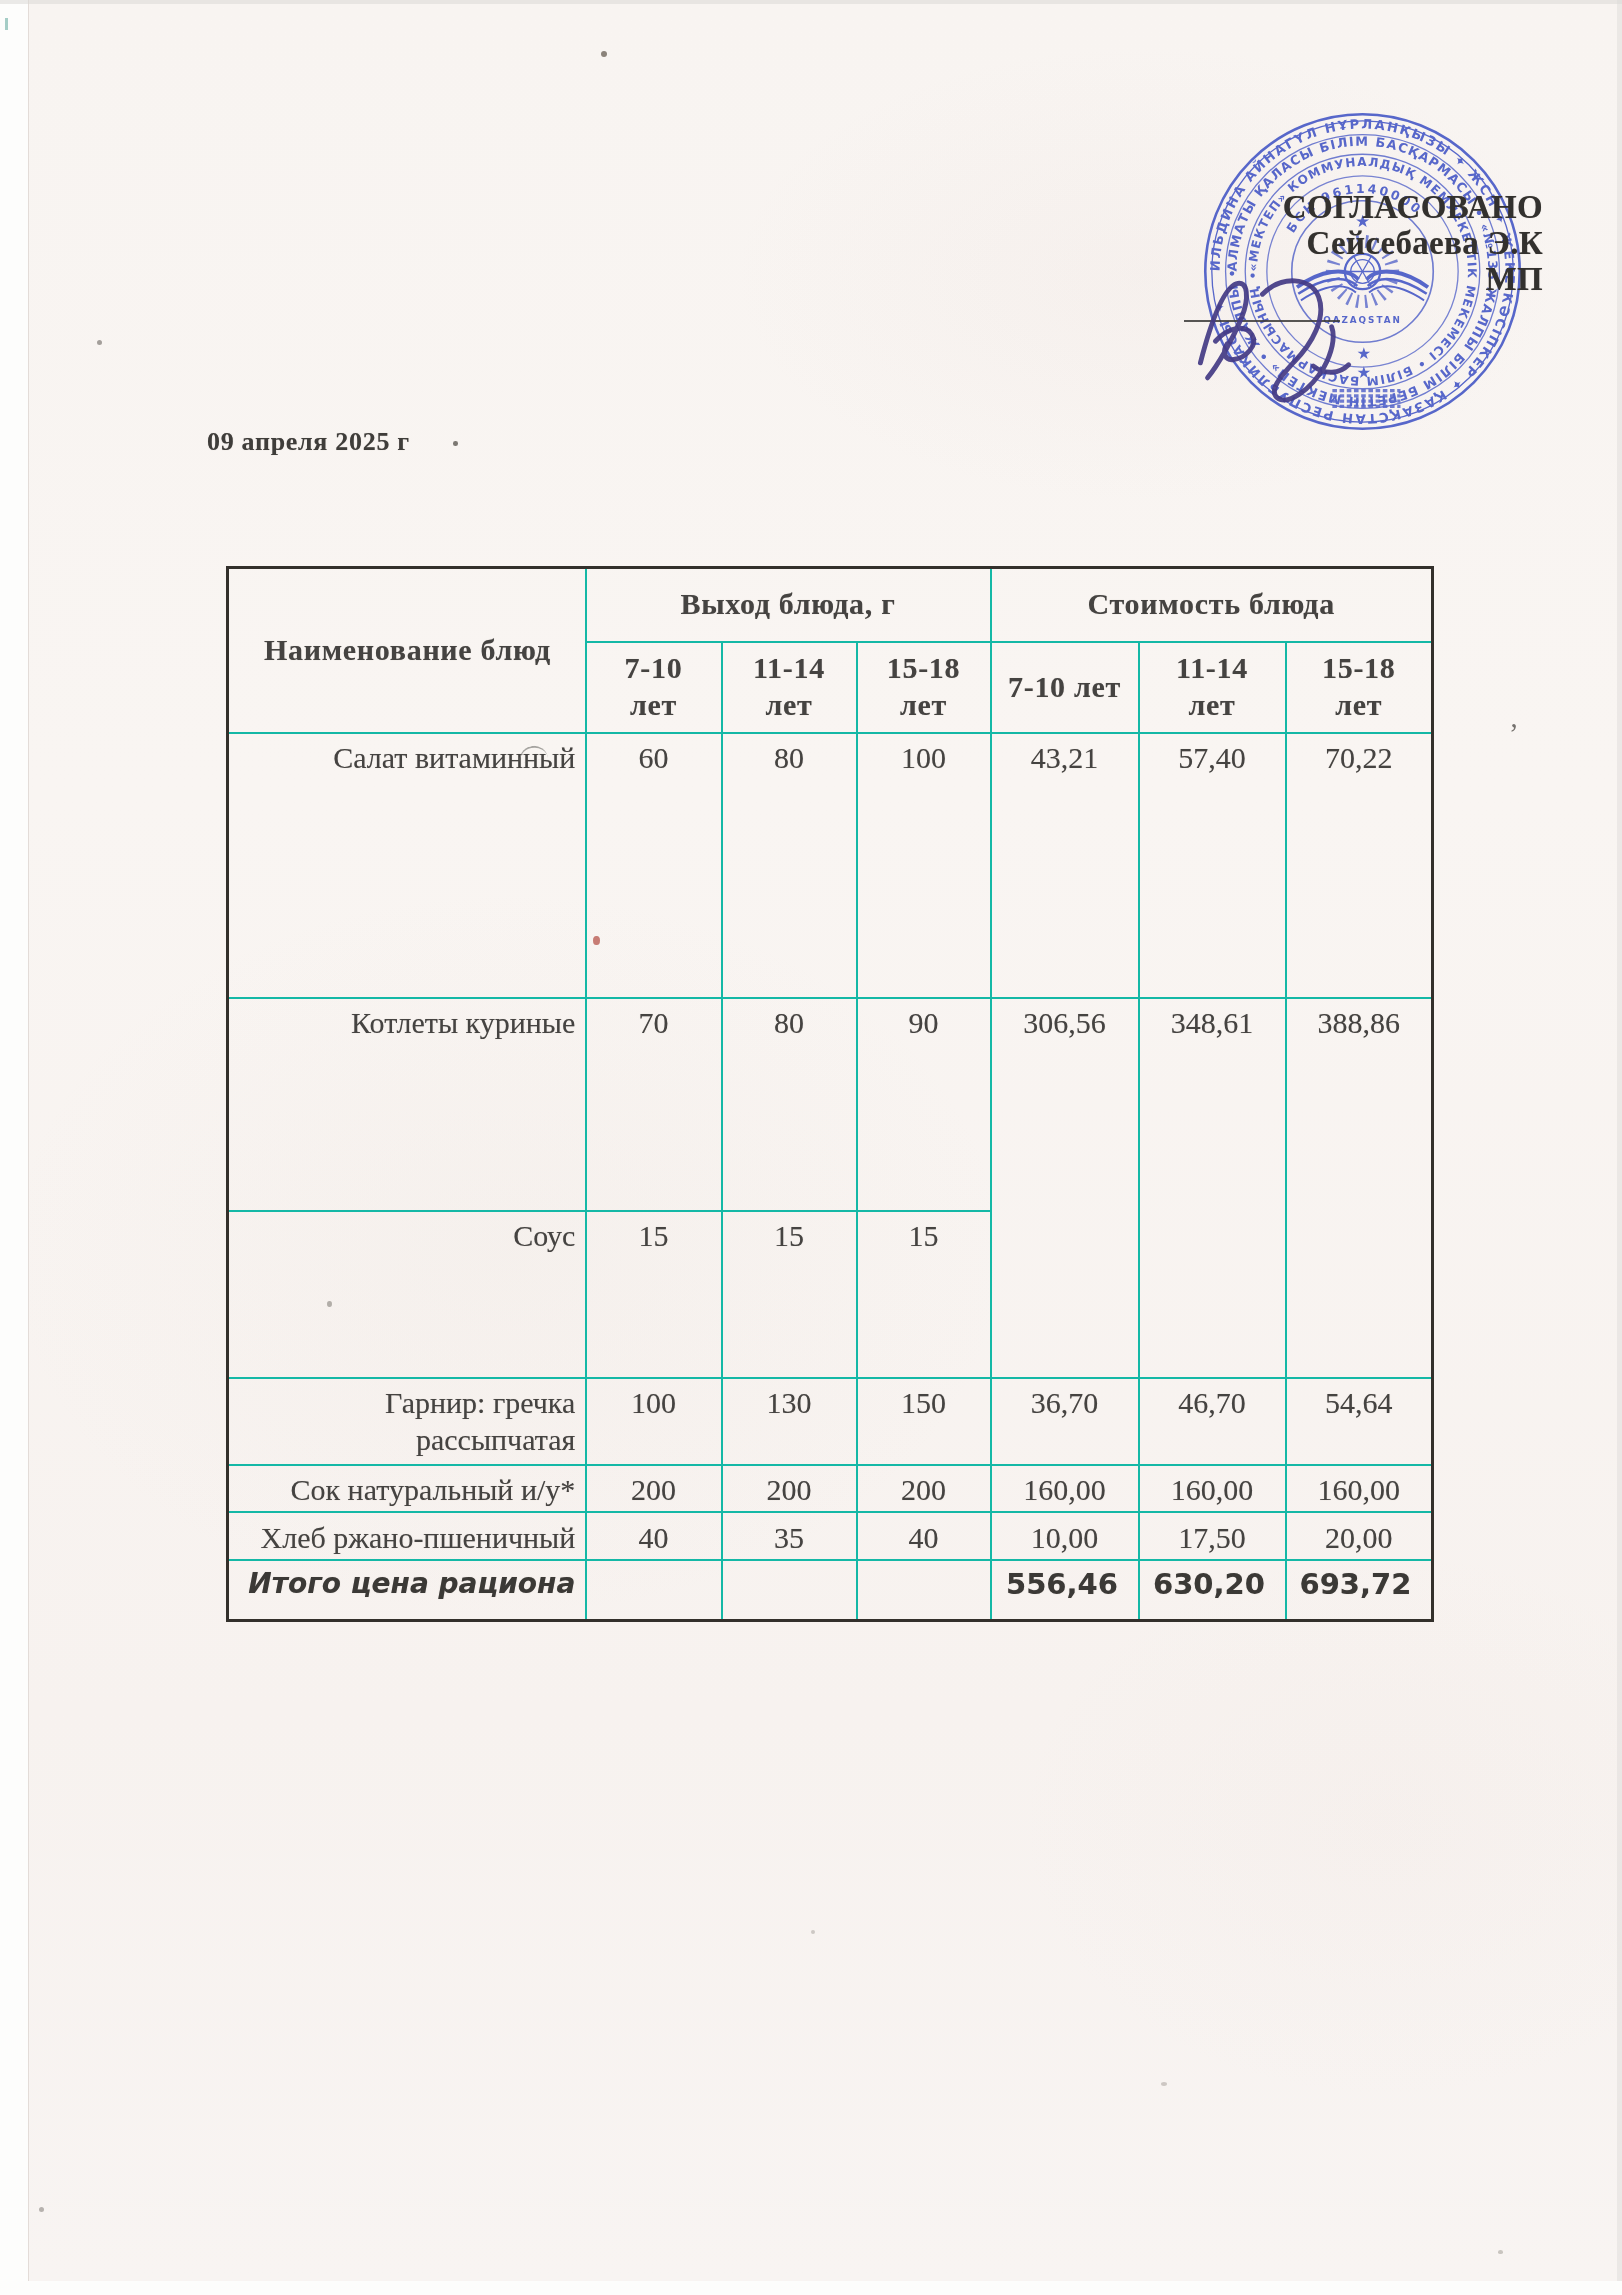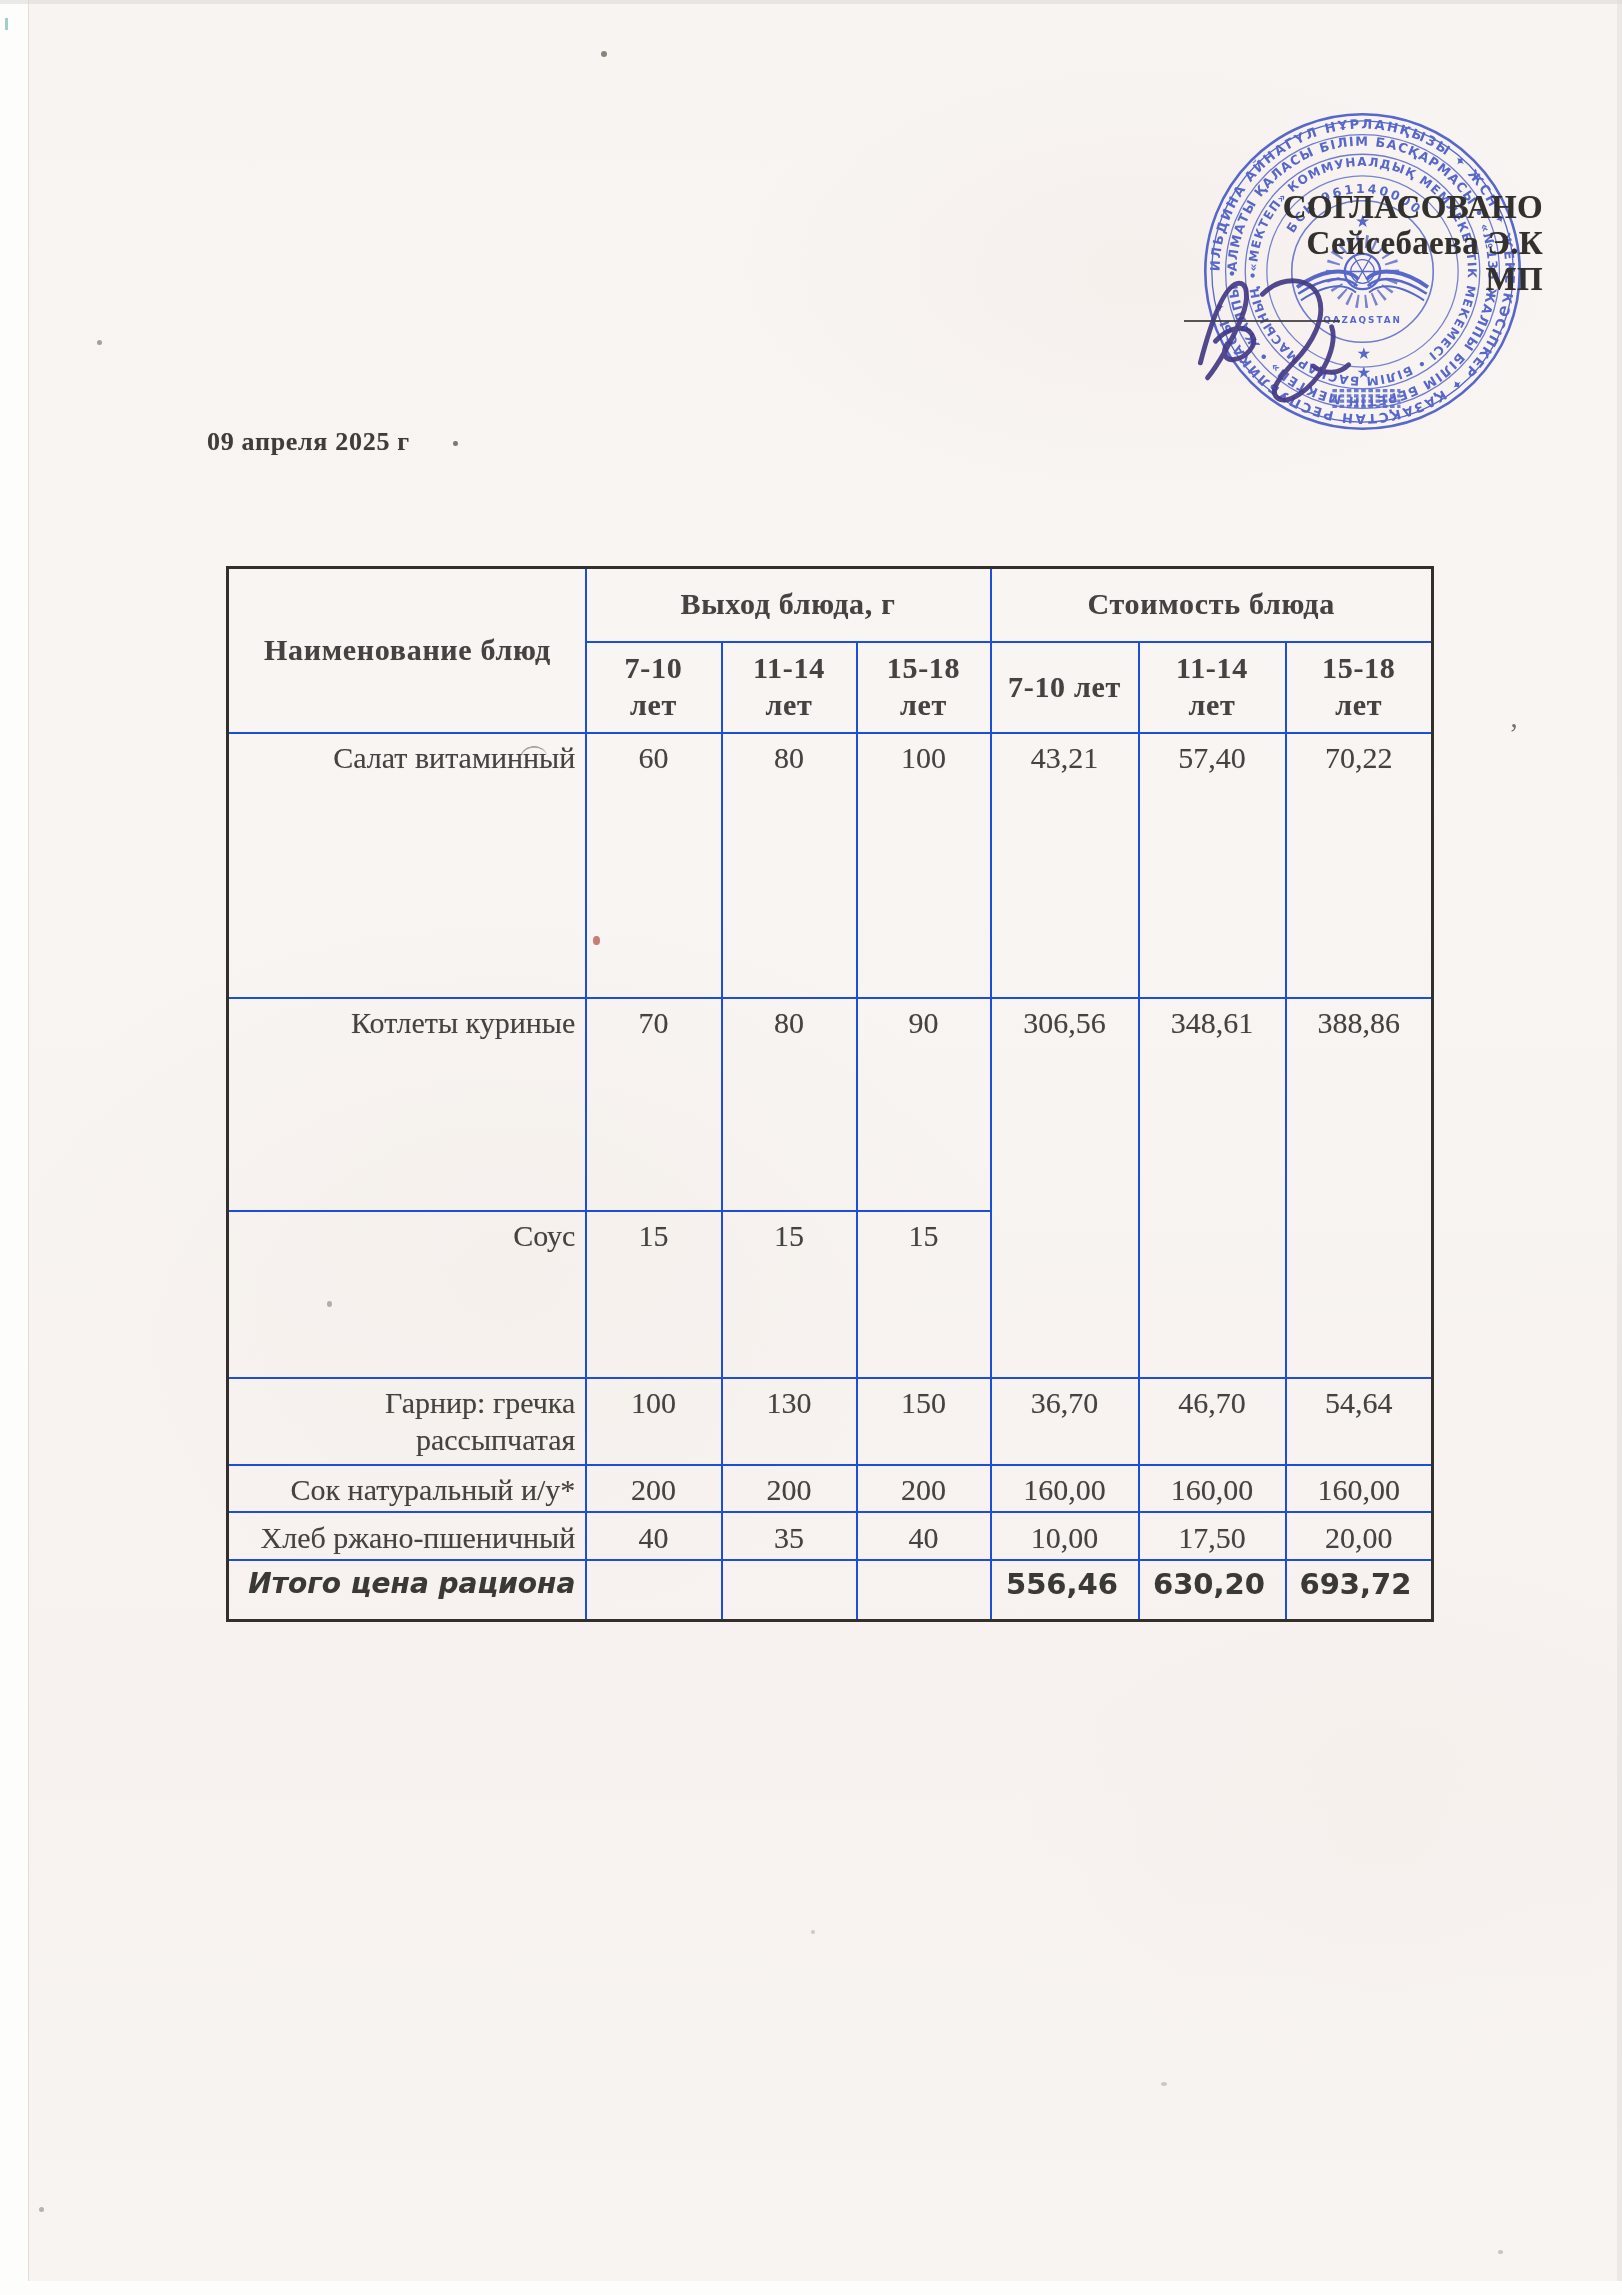--- a/index.html
+++ b/index.html
@@ -32,21 +32,21 @@
                  background:#3b3937;opacity:.85;z-index:4;}
 
   
   .stamp{position:absolute;left:1202px;top:111px;z-index:2;}
   .signature{position:absolute;left:1171px;top:268px;z-index:5;}
 
   
   .tbl{position:absolute;left:226px;top:566px;width:1205px;border-collapse:collapse;
        table-layout:fixed;color:#454341;font-size:30px;line-height:1.22;
        text-shadow:0 0 0.7px rgba(60,55,50,.35);z-index:3;}
-  .tbl td{border:2px solid #1d4ed8;vertical-align:top;padding:6.5px 5.2px 2.6px 5.2px;
+  .tbl td{border:2px solid #14b8a6;vertical-align:top;padding:6.5px 5.2px 2.6px 5.2px;
           text-align:center;overflow:hidden;}
   .tbl{border:3.3px solid #33302b;}
   .tbl td.name{ text-align:right;padding-left:10.5px;padding-right:9.2px;}
   .tbl td.hdr{font-weight:700;vertical-align:middle;padding-top:2.6px;letter-spacing:0.7px;}
   .hdr-narrow{display:inline-block;max-width:79px;}
   tr.thickTop td{border-top-width:2.6px;}
   td.total-label{font-family:"DejaVu Sans",sans-serif;font-style:italic;font-weight:700;
                  font-size:28px;color:#3b3936;}
   td.total-num{font-family:"DejaVu Sans",sans-serif;font-weight:700;font-size:29px;
                text-align:right;padding-right:19.6px;color:#3b3936;margin-left:20px;}

